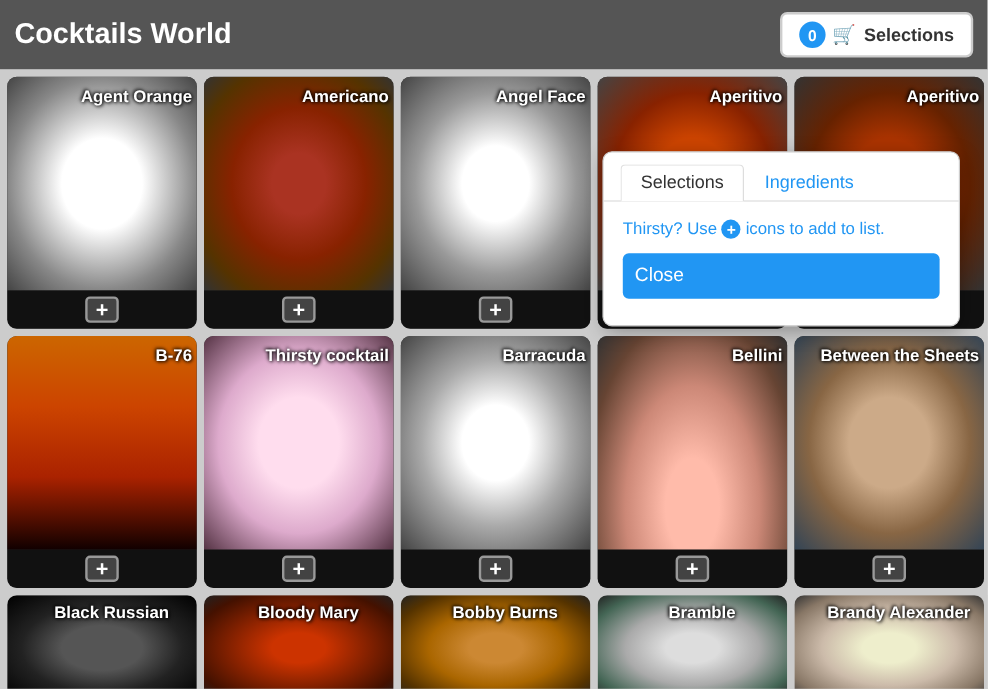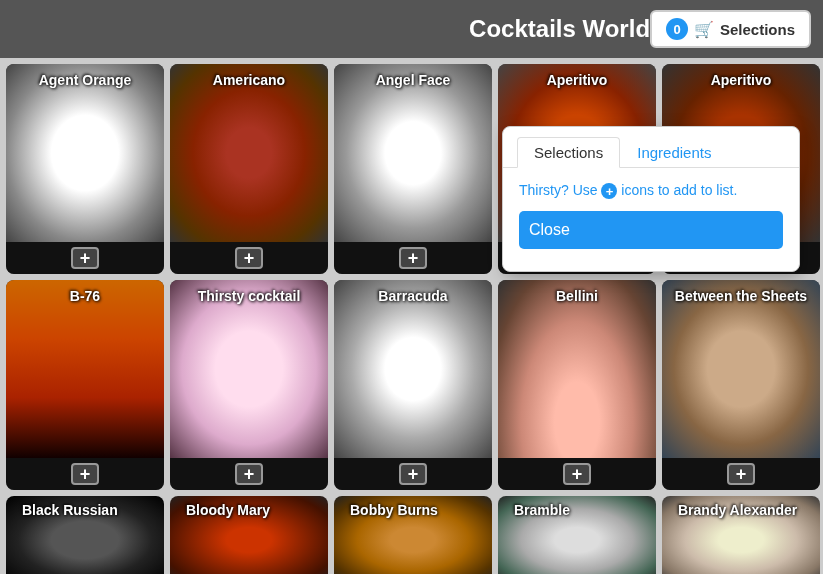--- a/index.html
+++ b/index.html
@@ -9,23 +9,24 @@
       width: 823px;
       height: 574px;
       overflow: hidden;
     }
 
     
     .header {
       background: #555;
       display: flex;
       align-items: center;
-      justify-content: flex-end;
+      justify-content: space-between;
       padding: 0 12px;
       height: 58px;
+      gap: 40px;
     }
     .header-title {
       color: white;
       font-size: 24px;
       font-weight: bold;
     }
     .selections-btn {
       background: white;
       border: 2px solid #ccc;
       border-radius: 6px;
@@ -100,21 +101,21 @@
     .img-bloody-mary { background: radial-gradient(ellipse at center, #cc3300 20%, #882200 50%, #441100 80%, #222 100%); }
     .img-bobby-burns { background: radial-gradient(ellipse at center, #cc8833 20%, #aa6600 50%, #553300 80%, #222 100%); }
     .img-bramble { background: radial-gradient(ellipse at center, #dddddd 20%, #aaaaaa 50%, #446655 80%, #222 100%); }
     .img-brandy { background: radial-gradient(ellipse at center, #eeeecc 20%, #ccbbaa 50%, #887766 80%, #333 100%); }
 
     .card-name {
       position: absolute;
       top: 6px;
       left: 0;
       right: 0;
-      text-align: center;
+      text-align: right;
       color: white;
       font-weight: bold;
       font-size: 14px;
       text-shadow: 1px 1px 3px #000, -1px -1px 3px #000;
       z-index: 2;
       padding: 2px 4px;
     }
 
     .add-btn {
       position: absolute;
@@ -224,21 +225,21 @@
       overflow: hidden;
       position: relative;
       background: #333;
       flex-shrink: 0;
     }
     .card-name-bottom {
       position: absolute;
       top: 6px;
       left: 16px;
       right: 0;
-      text-align: left;
+      text-align: center;
       color: white;
       font-weight: bold;
       font-size: 14px;
       text-shadow: 1px 1px 3px #000, -1px -1px 3px #000;
       z-index: 2;
     }
     .card-image-bottom {
       width: 100%;
       height: 100%;
     }

